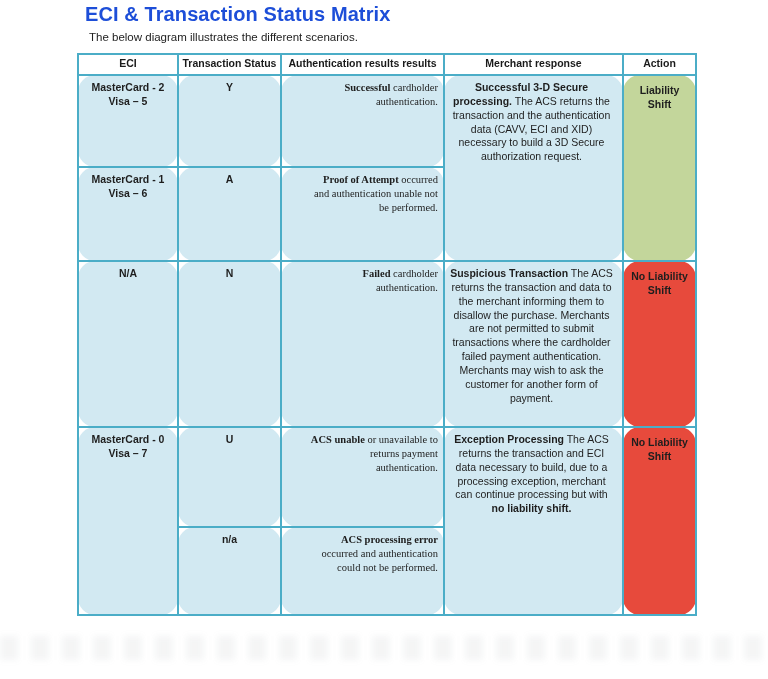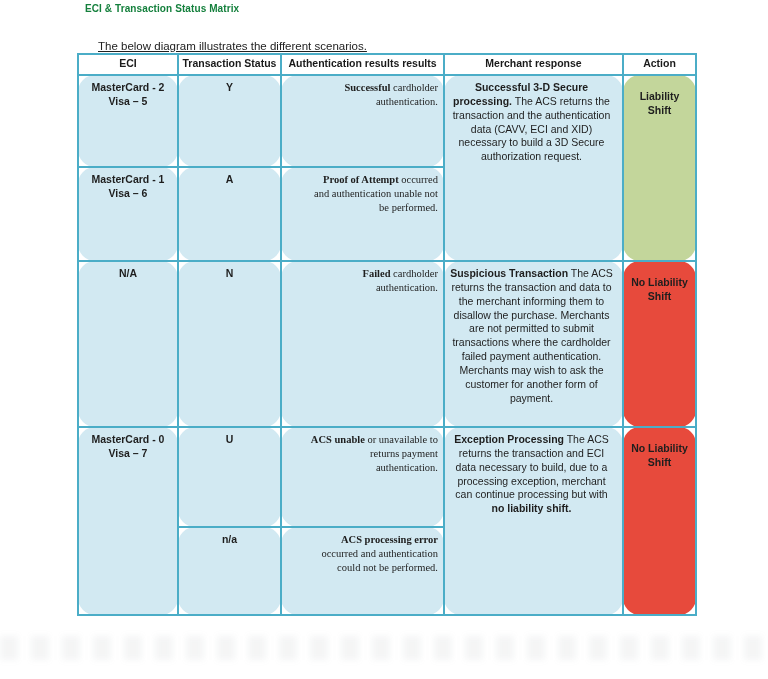--- a/index.html
+++ b/index.html
@@ -6,26 +6,26 @@
   body {
     width: 768px; height: 679px;
     background: #ffffff;
     font-family: "Liberation Sans", sans-serif;
     color: #1f1f1f;
     position: relative;
     overflow: hidden;
   }
   .page-title {
     position: absolute; left: 85px; top: 3px; margin: 0;
-    font-size: 10px; font-weight: bold; color: #15803d;
+    font-size: 20px; font-weight: bold; color: #1d4ed8;
     letter-spacing: 0.1px;
   }
   .page-subtitle {
-    position: absolute; left: 85px; top: 27px; margin: 13px;
-    font-size: 11.5px; color: #222222; text-decoration: underline;
+    position: absolute; left: 85px; top: 27px; margin: 4px;
+    font-size: 11.5px; color: #222222;
   }
   table.matrix {
     position: absolute; left: 77px; top: 53px; width: 618px;
     border-collapse: collapse; table-layout: fixed;
     font-size: 10.5px;
   }
   .matrix th, .matrix td {
     border: 2px solid #4badc7;
     vertical-align: top;
     padding: 3px 5px;
@@ -39,21 +39,21 @@
   }
   .matrix td {
     background: #d2e9f2;
     line-height: 1.32;
     color: #1e1e1e;
     border-radius: 17px;
   }
   td.eci, td.st { text-align: center; font-weight: bold; padding-top: 5px; }
   td.auth { text-align: right; padding-left: 24px; padding-top: 5px; font-family: Liberation Serif, serif; }
   td.mer  { text-align: center; padding-top: 5px; padding-left: 4px; padding-right: 8px; }
-  td.act  { text-align: center; font-weight: bold; padding-top: 14px; }
+  td.act  { text-align: center; font-weight: bold; padding-top: 8px; }
   .b { font-weight: bold; }
   tr.hr { height: 21px; }
   tr.r1 { height: 92px; }
   tr.r2 { height: 94px; }
   tr.r3 { height: 166px; }
   tr.r4 { height: 100px; }
   tr.r5 { height: 88px; }
   .noise {
     position: absolute; left: 0; top: 636px; width: 768px; height: 24px;
     background: repeating-linear-gradient(90deg,

